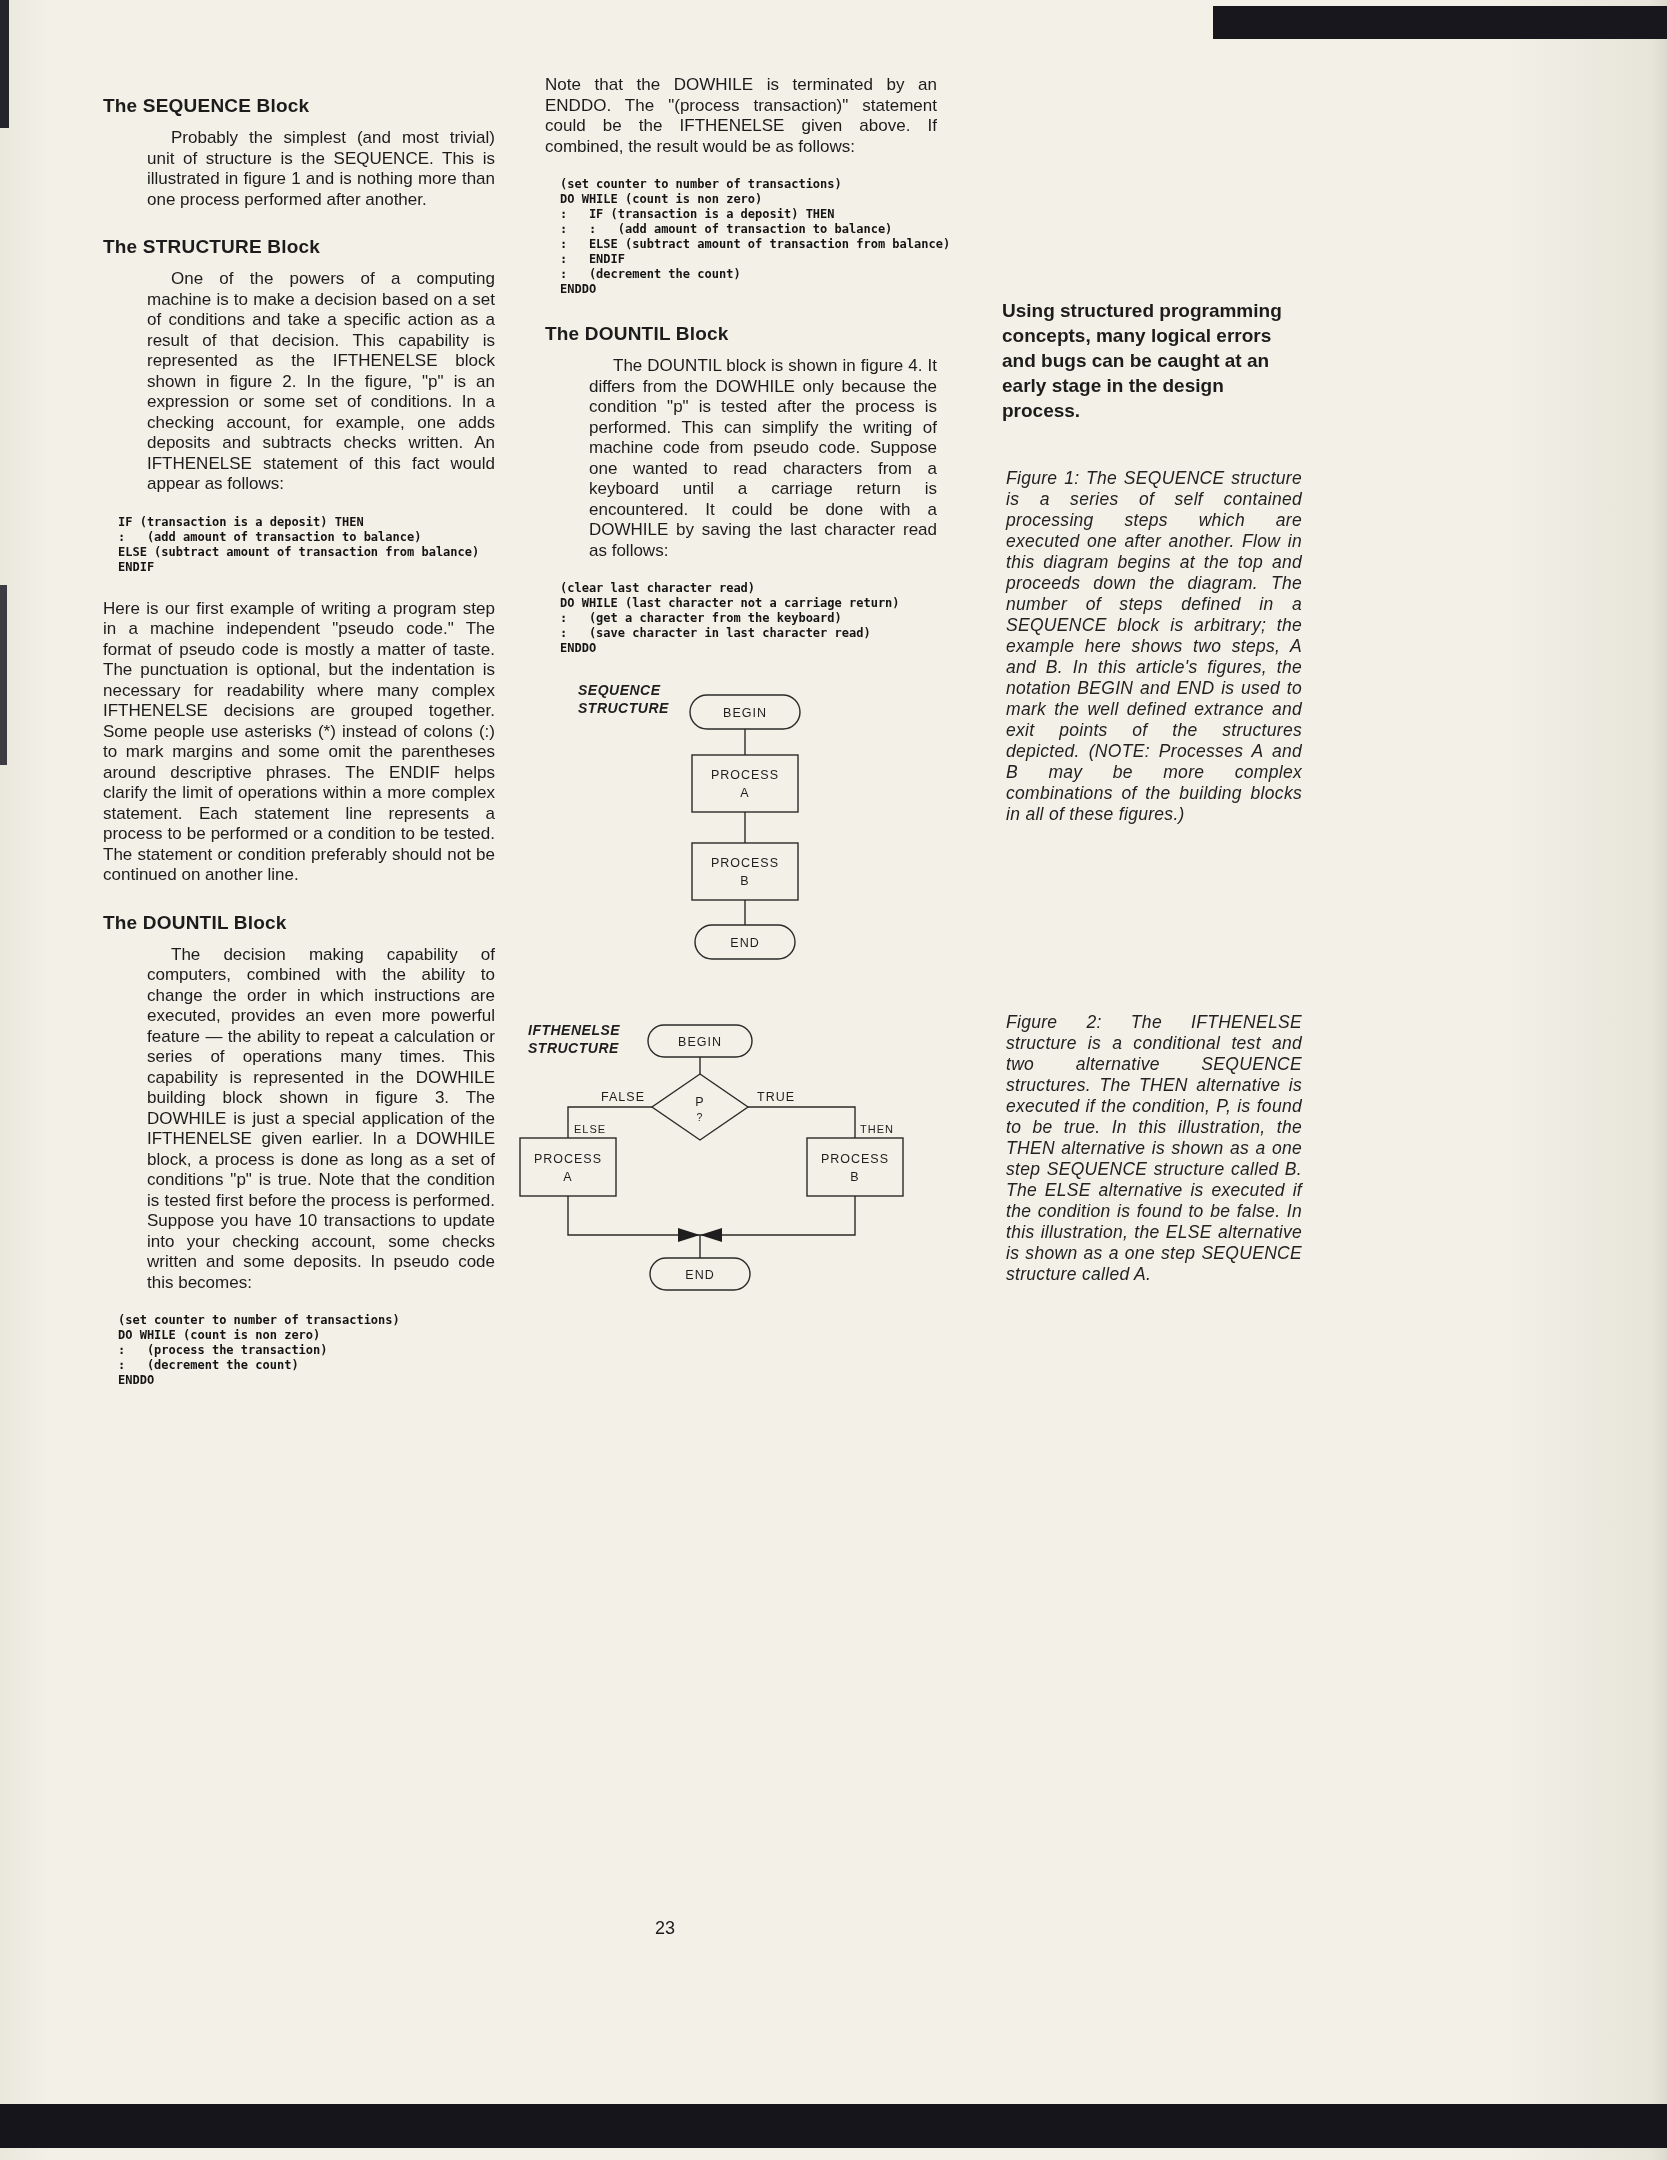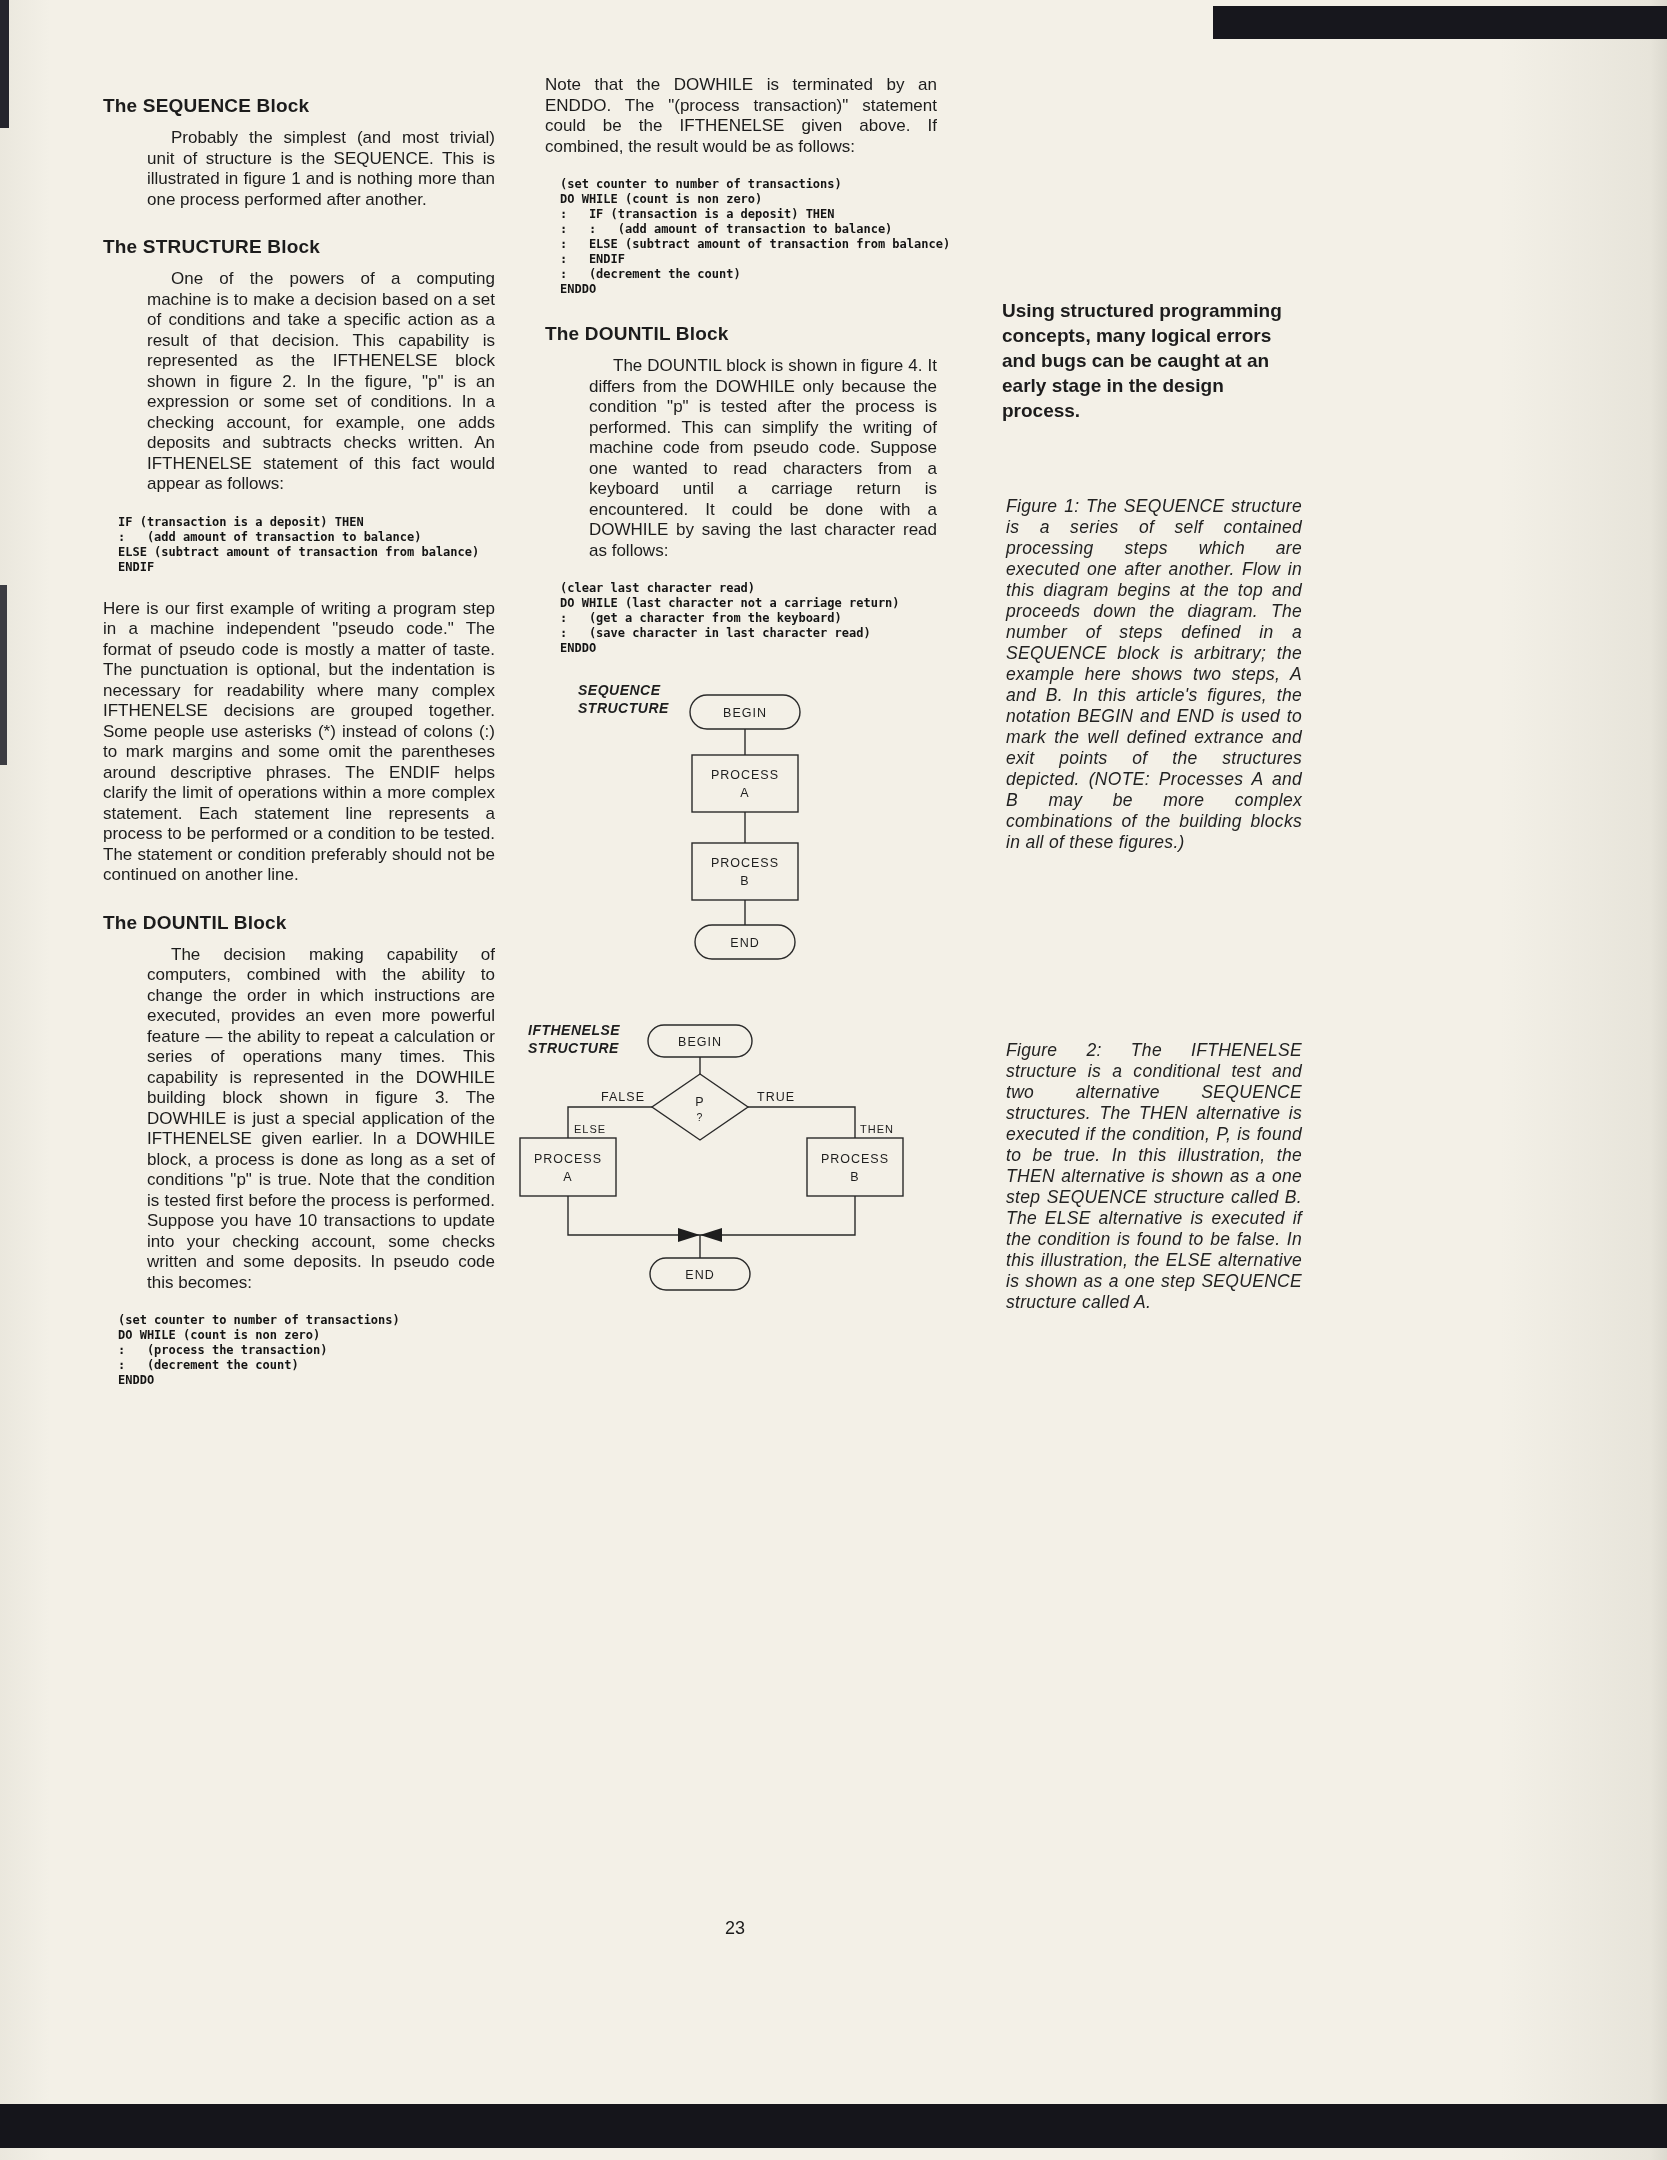--- a/index.html
+++ b/index.html
@@ -38,42 +38,42 @@
     margin:20px 15px 24px;
   }
 
   .pullquote {
     position:absolute; left:1002px; top:298px; width:300px;
     font-size:19px; line-height:25px; font-weight:700;
   }
   .caption {
     position:absolute; left:1006px; width:296px;
     font-size:17.5px; line-height:21px; font-style:italic;
-    text-align:justify; letter-spacing:.3px; color:#222;margin-top:28px;
+    text-align:justify; letter-spacing:.3px; color:#222;
   }
   .caption-fig1 { top:468px; }
   .caption-fig2 { top:1012px; }
 
   .flowchart { position:absolute; }
   .fig-sequence  { left:520px; top:680px; }
   .fig-ifthenelse{ left:515px; top:1020px; }
   .flowchart text {
     font-family:"Liberation Sans", sans-serif;
     font-size:12.5px; letter-spacing:1px; fill:#1e1e1e;
   }
   .flowchart text.fig-label {
     font-size:14px; font-weight:700; font-style:italic; letter-spacing:.5px;
   }
   .flowchart .shape { fill:none; stroke:#2a2a2a; stroke-width:1.4; }
   .flowchart .wire  { stroke:#2a2a2a; stroke-width:1.4; }
   .flowchart .arrowhead { fill:#1e1e1e; stroke:none; }
 
   .page-number {
     position:absolute; left:655px; top:1918px; width:90px;
-    text-align:right; font-size:18px;
+    text-align:left; font-size:18px;
   }
 </style>
 </head>
 <body>
 
 <div class="page">
 
   <div class="scan-bar bar-top-right"></div>
   <div class="scan-bar bar-bottom"></div>
   <div class="scan-bar edge-left-1"></div>

